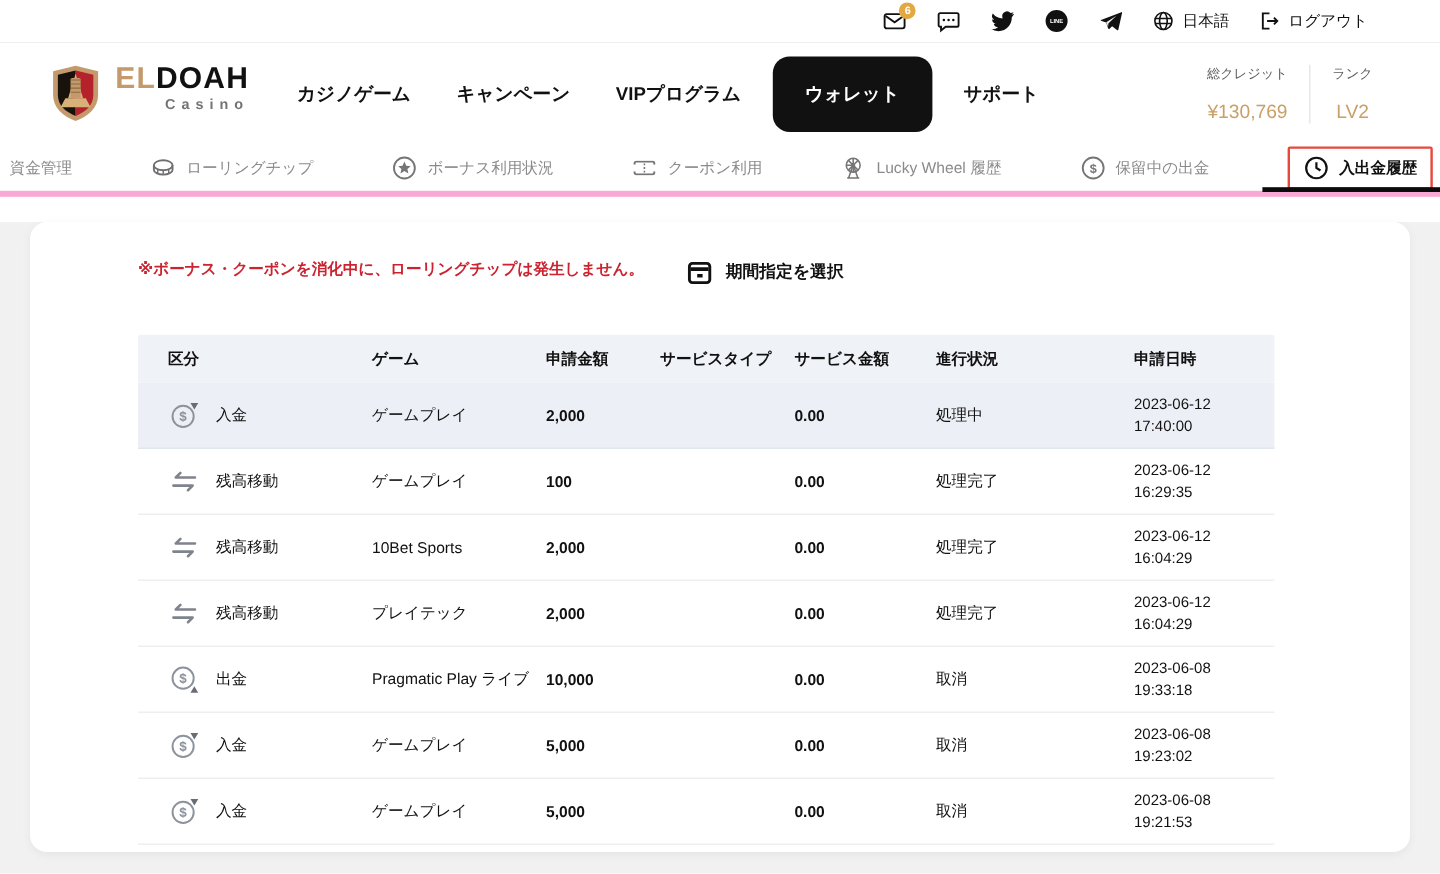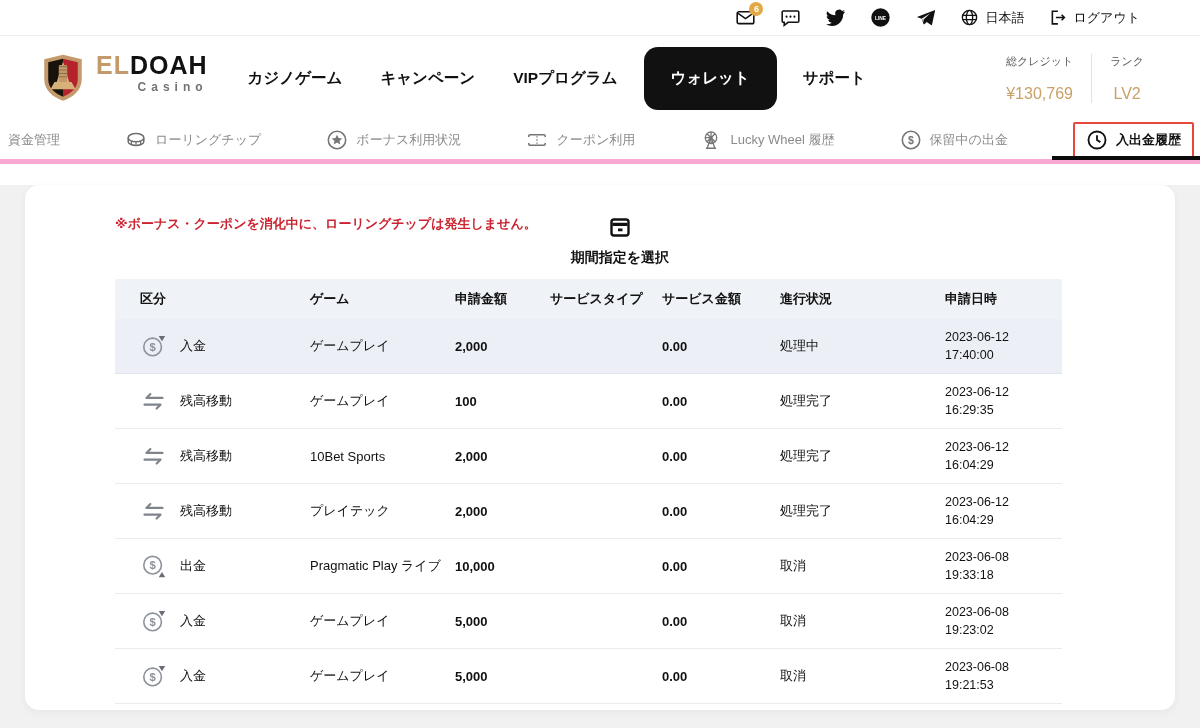--- a/index.html
+++ b/index.html
@@ -43,21 +43,21 @@
   .sub-item.active { color:#111; font-weight:bold; border:2px solid var(--highlight-box-red,#E8473C);
     padding:5px 11px; border-radius:2px; }
   .active-underline { position:absolute; right:0; bottom:-1px; width:148px; height:4px; background:#0b0b0b; }
 
   
   .main { height:564px; background:#f1f1f1; position:relative; }
   .card { margin:21px 25px 0; height:525px; background:#fff; border-radius:14px;
     box-shadow:0 2px 8px rgba(0,0,0,.05); padding:30px 90px 0 90px; overflow:hidden; }
   .filter-row { display:flex; align-items:flex-start; height:26px; }
   .notice { color:var(--notice-red,#CB2430); font-size:13px; font-weight:bold; }
-  .period-select { display:flex; align-items:center; gap:10px; margin-left:34px; cursor:pointer;flex-direction:column; }
+  .period-select { display:flex; align-items:center; gap:10px; margin-left:34px; cursor:pointer; }
   .period-select .icon { width:24px; height:24px; }
   .period-select-label { font-size:14px; font-weight:bold; }
   .period-options { display:flex; align-items:center; gap:46px; margin-left:auto; }
   .period-option { font-size:13px; color:#8a8a8a; cursor:pointer; white-space:nowrap; }
 
   
   .table { width:947px; margin-top:38px; font-size:13px; }
   .t-row { display:grid; grid-template-columns:170px 145px 95px 112px 118px 165px 1fr;
     align-items:center; padding-left:25px; }
   .t-head { background:var(--table-header-bg,#EFF2F6); height:40px; font-weight:bold; border-radius:2px; }

